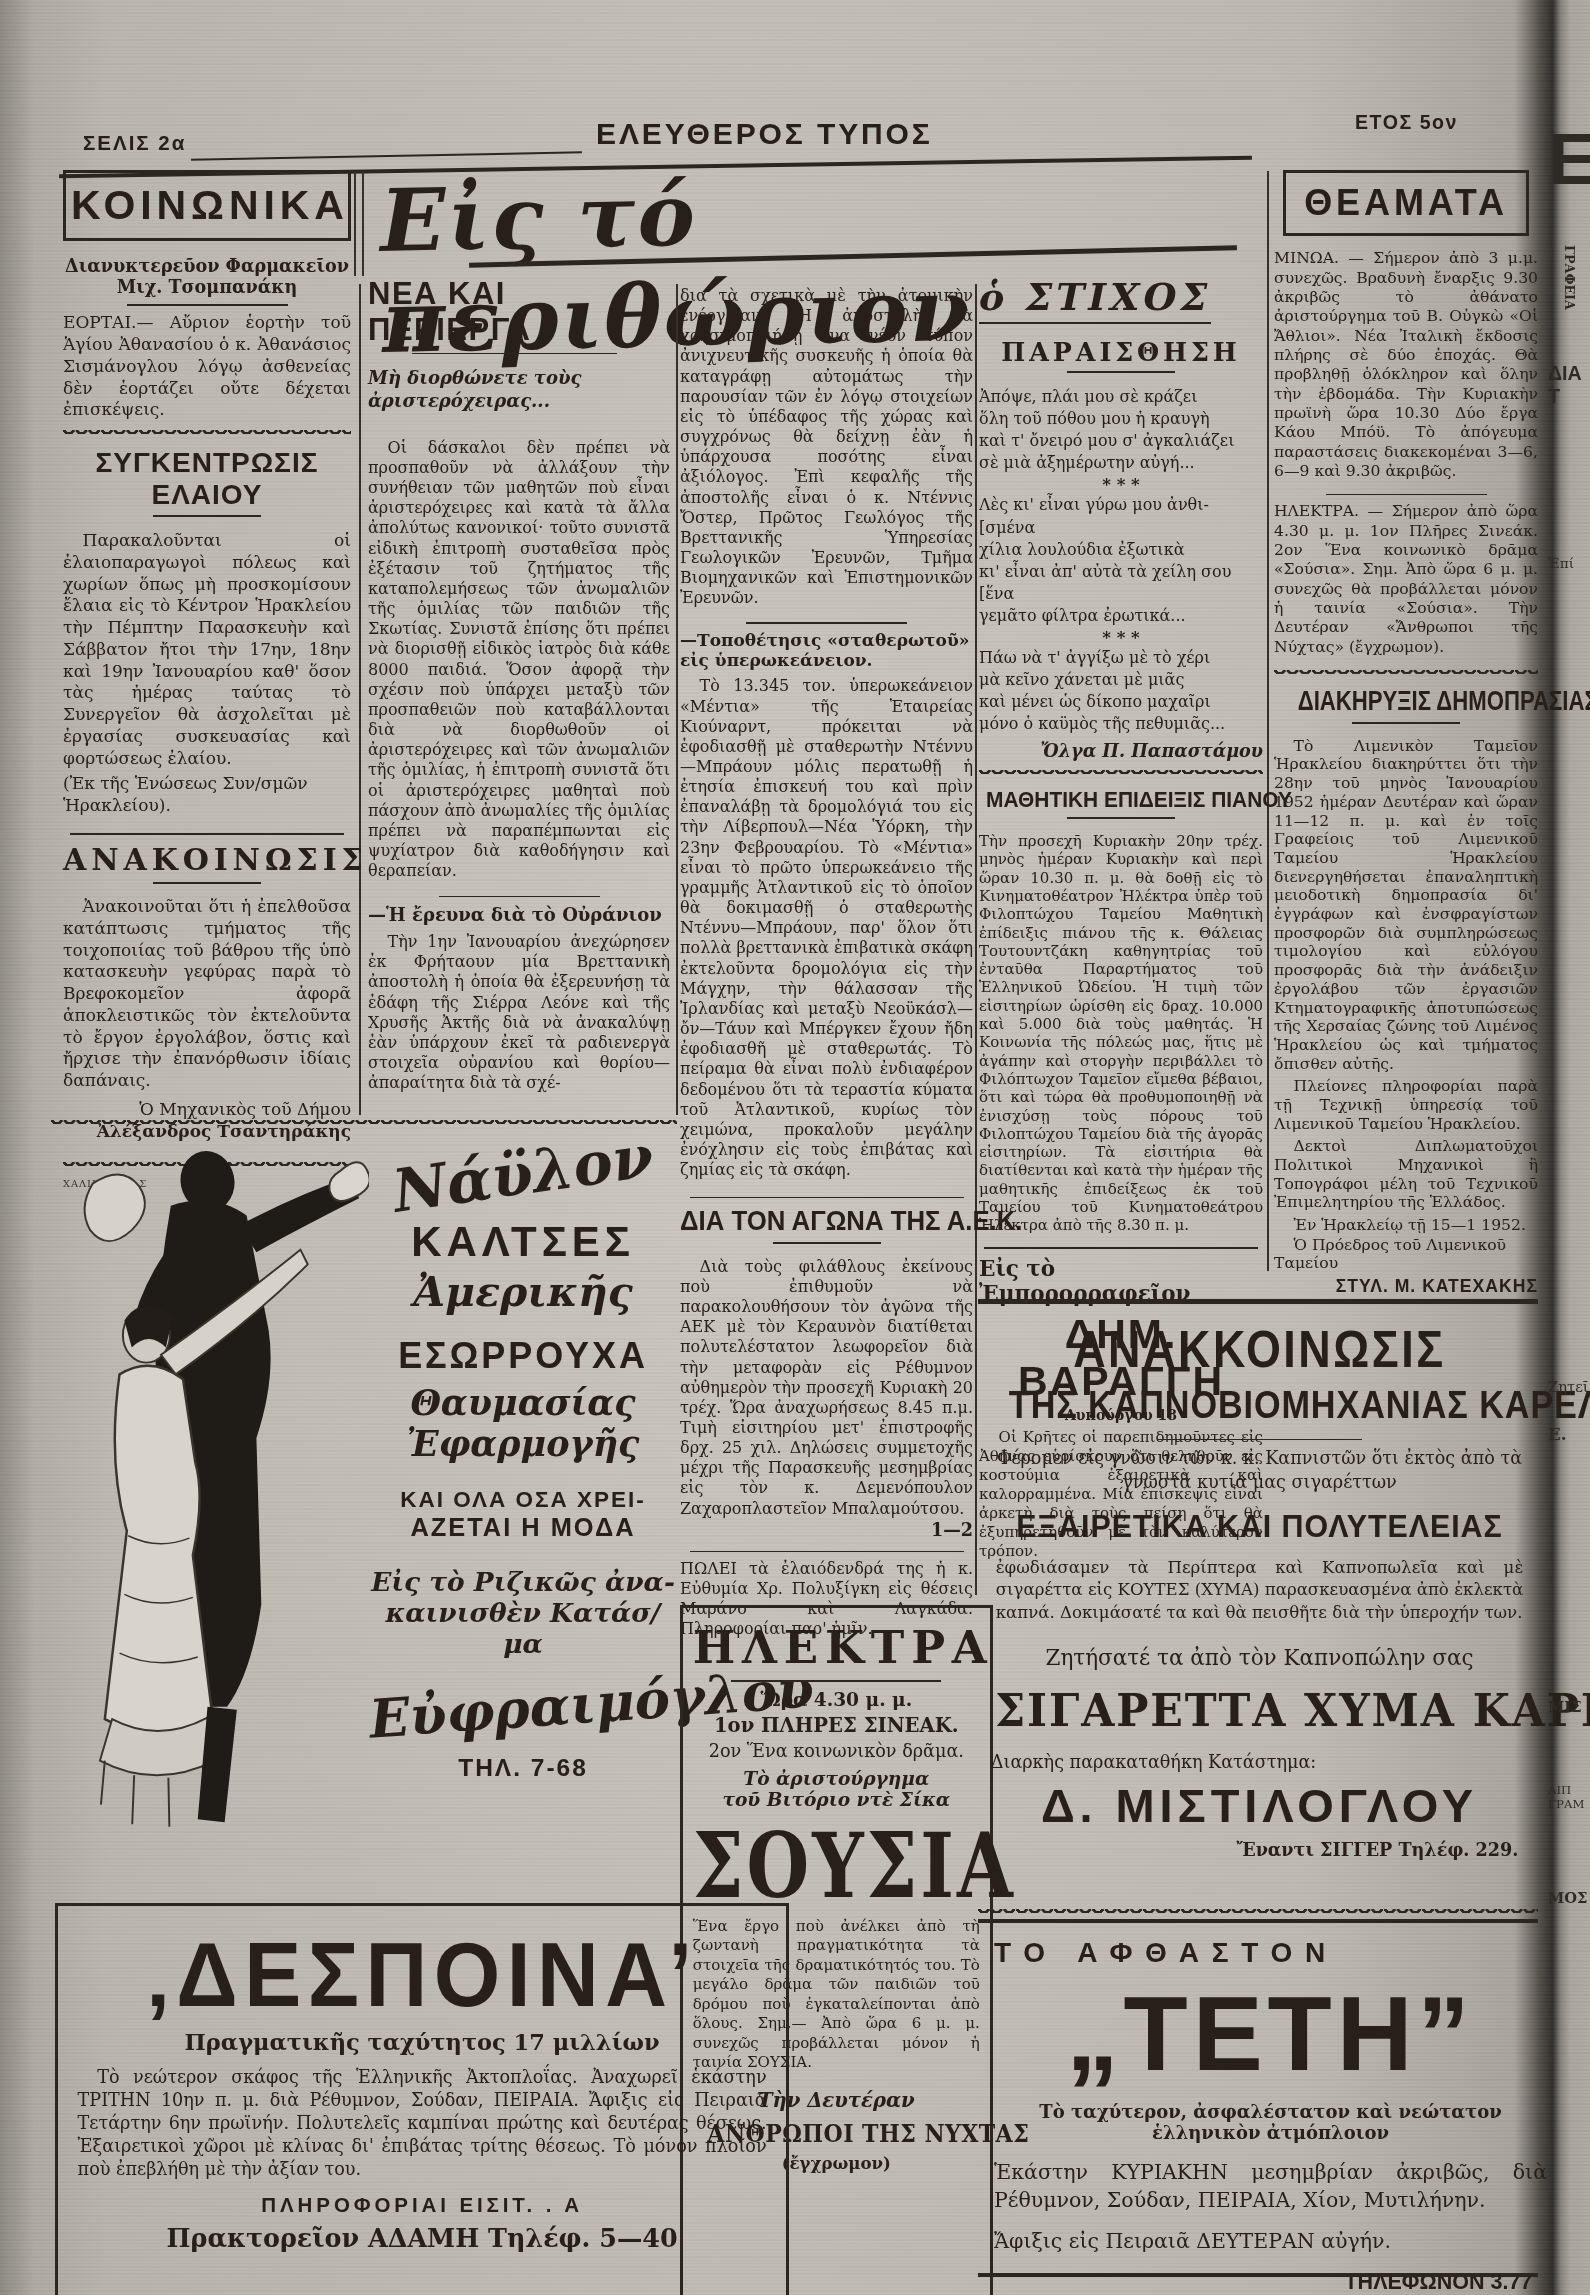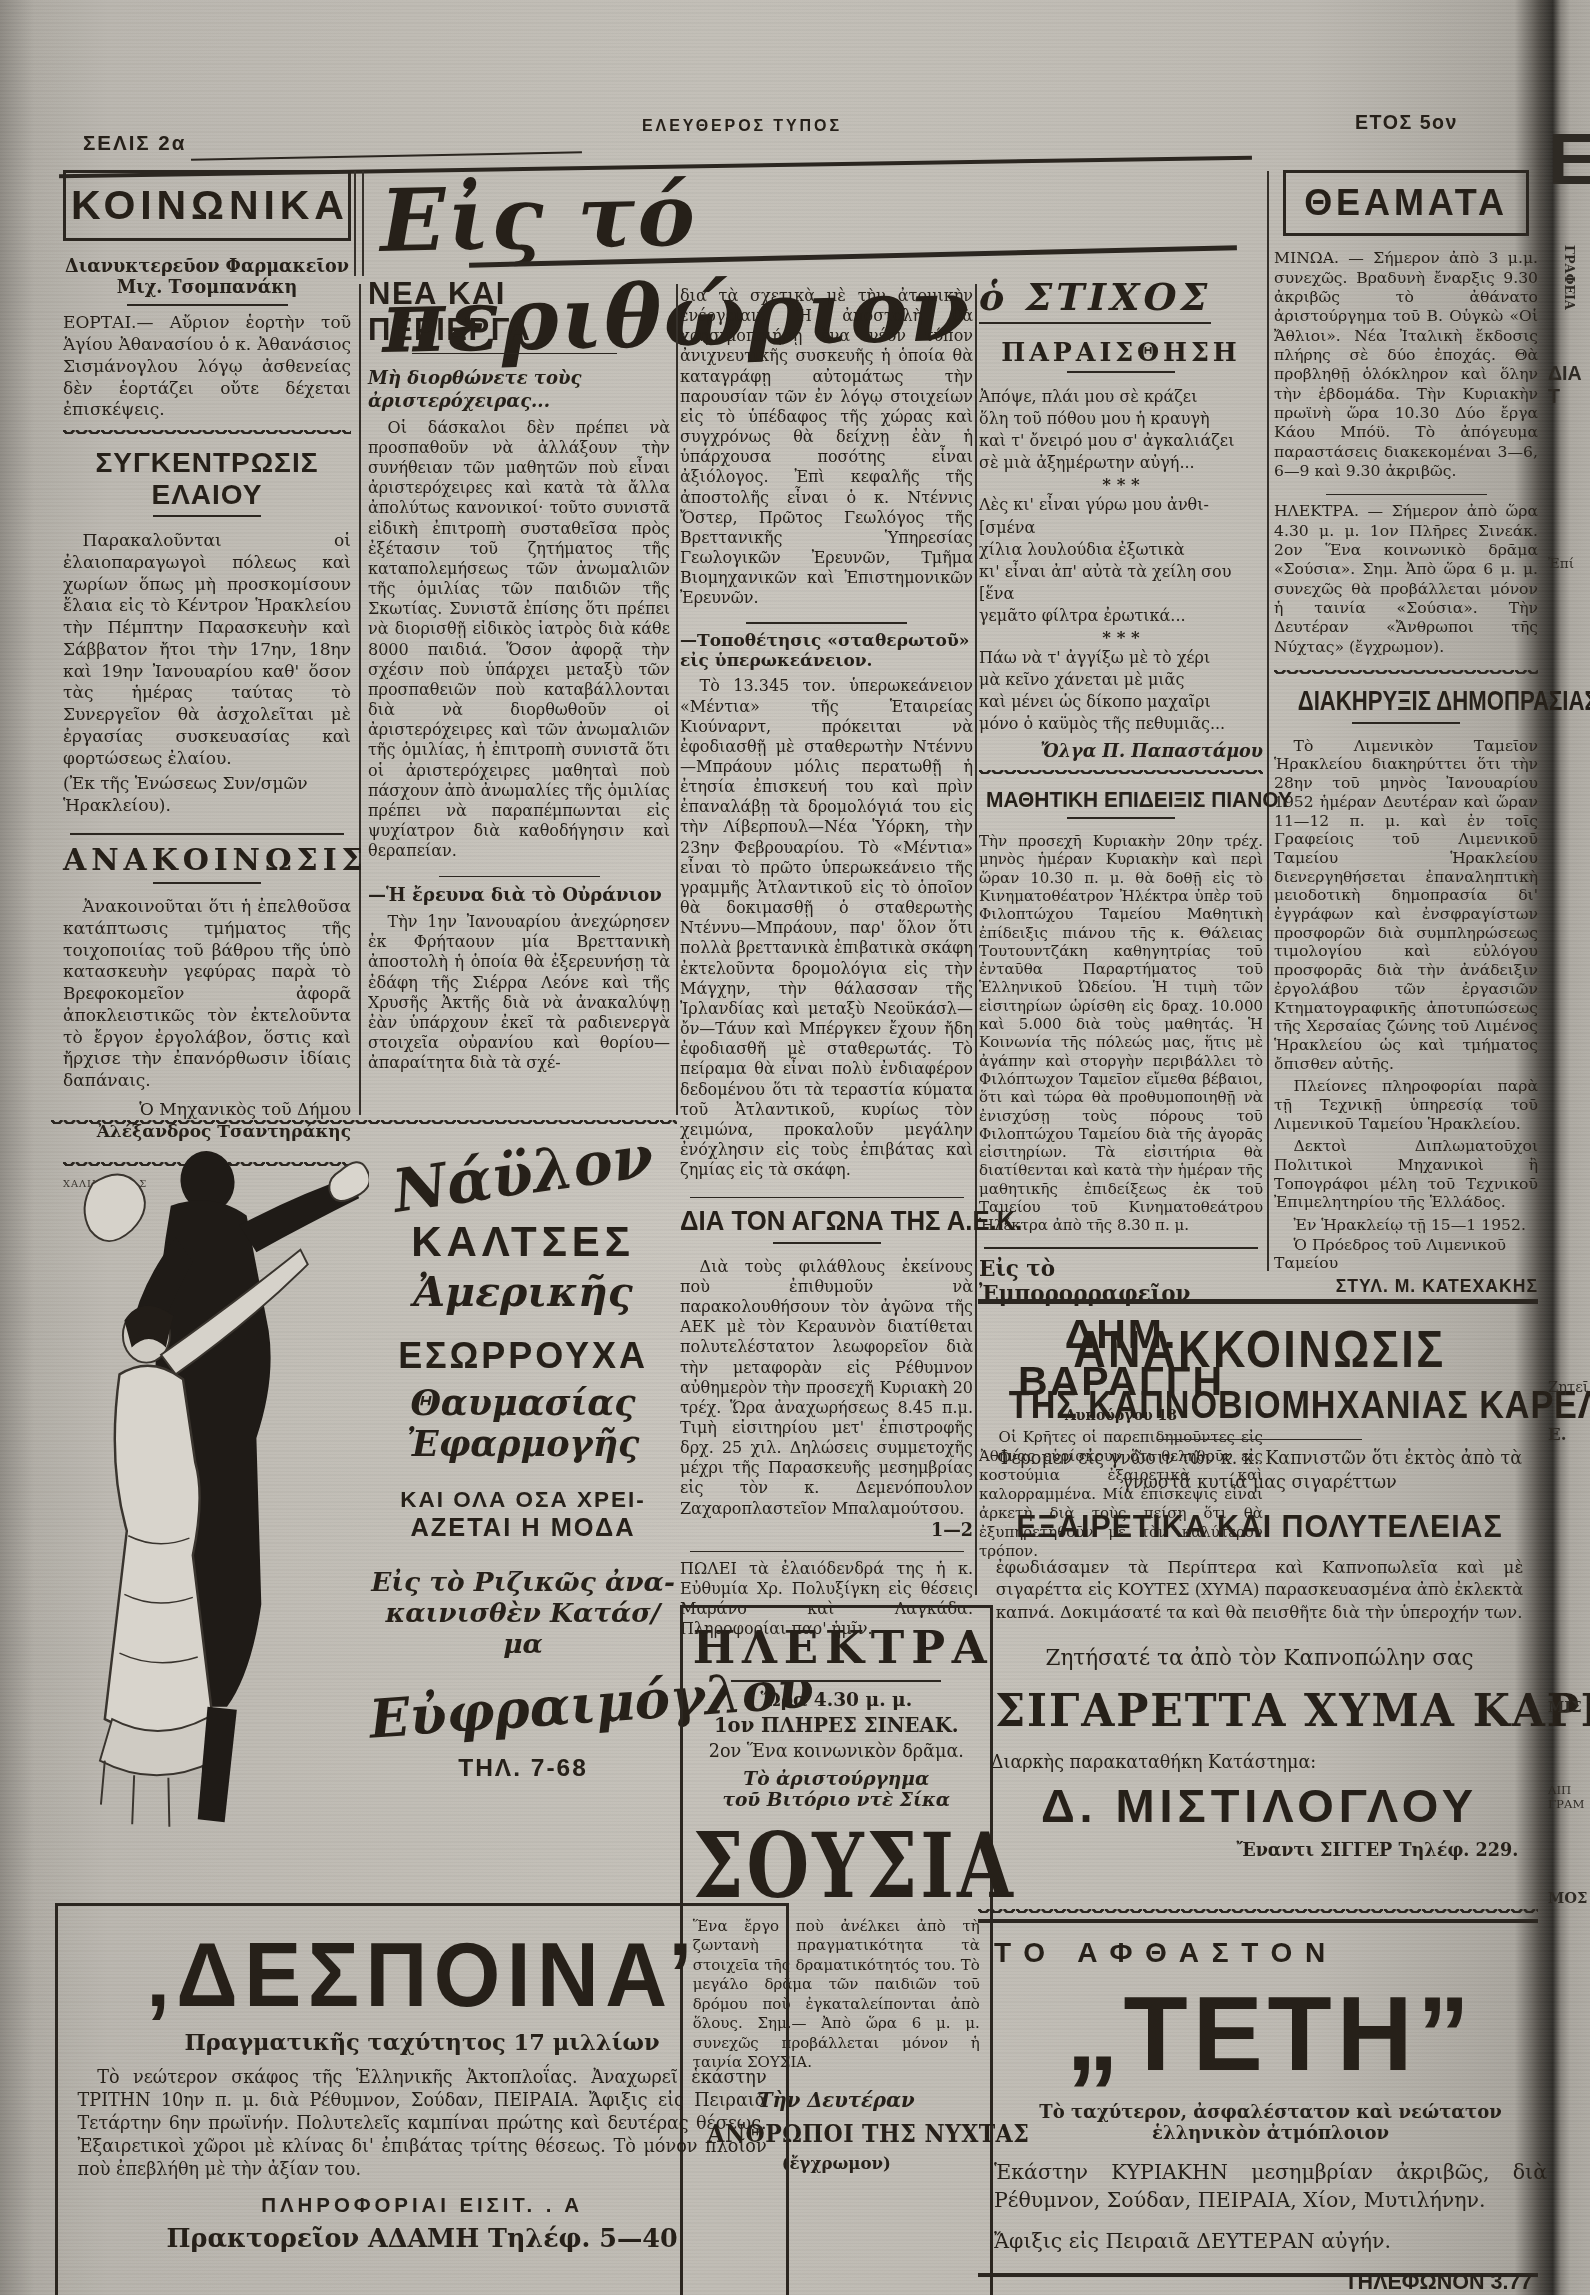--- a/index.html
+++ b/index.html
@@ -21,30 +21,30 @@
   .indent{text-indent:19.6px;}
   .hrule{position:absolute;background:#2b2620;}
   .vrule{position:absolute;width:2px;background:#35302a;}
   .thinline{height:1.5px;background:#2b2620;margin:6.8px auto;}
   .wavy{height:7.8px;background:radial-gradient(circle at 5.9px -2.4px,transparent 4.4px,#2b2620 4.4px 6.8px,transparent 6.8px);background-size:12.7px 7.8px;background-repeat:repeat-x;margin:8.8px 0;}
   .boxhead{border:3.4px solid #2b2620;padding:8.8px 4.9px;text-align:center;
     font-family:"Liberation Sans",sans-serif;font-weight:bold;letter-spacing:4.9px;}
   .shortline{width:108px;height:2px;background:#2b2620;margin:4.9px auto 12.7px;}
   .script{font-family:"DejaVu Serif",serif;font-style:italic;font-weight:bold;}
   .adbox{border:3.9px solid #2b2620;}
-  .flowgap{margin-top:5px;}
+  .flowgap{margin-top:25px;}
   .nowrap{white-space:nowrap;}
 </style>
 </head>
 <body>
 
 <div class="page">
 
   <div class="abs sans b" style="left:83px;top:131px;font-size:20.5px;letter-spacing:2px;">ΣΕΛΙΣ 2α</div>
-  <div class="abs sans b" style="left:642px;top:117px;font-size:16px;letter-spacing:2.9px;">ΕΛΕΥΘΕΡΟΣ ΤΥΠΟΣ</div>
+  <div class="abs sans b" style="left:596px;top:117px;font-size:30px;letter-spacing:2.9px;">ΕΛΕΥΘΕΡΟΣ ΤΥΠΟΣ</div>
   <div class="abs sans b" style="left:1355px;top:111px;font-size:19.6px;letter-spacing:1.5px;">ΕΤΟΣ 5ον</div>
   <div class="hrule" style="left:191px;top:155px;width:391px;height:2.4px;transform:rotate(-1.1deg);"></div>
   <div class="hrule" style="left:59px;top:165px;width:1193px;height:3.9px;transform:rotate(-0.9deg);"></div>
 
   <div class="abs script" style="left:381px;top:161px;width:861px;font-size:86px;letter-spacing:2px;transform:rotate(-1.2deg);">Εἰς τό περιθώριον</div>
   <div class="hrule" style="left:469px;top:254px;width:768px;height:5.4px;transform:rotate(-1.3deg);"></div>
   <div class="vrule" style="left:354px;top:171px;height:105px;"></div>
   <div class="vrule" style="left:362px;top:171px;height:105px;"></div>
 
   <div class="vrule" style="left:359px;top:284px;height:831px;"></div>

